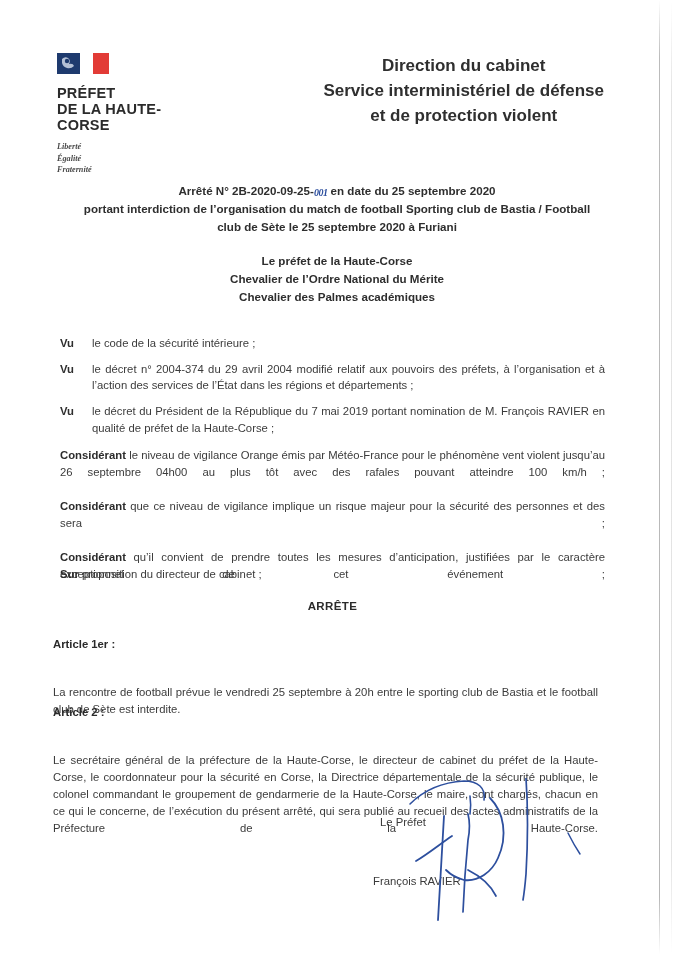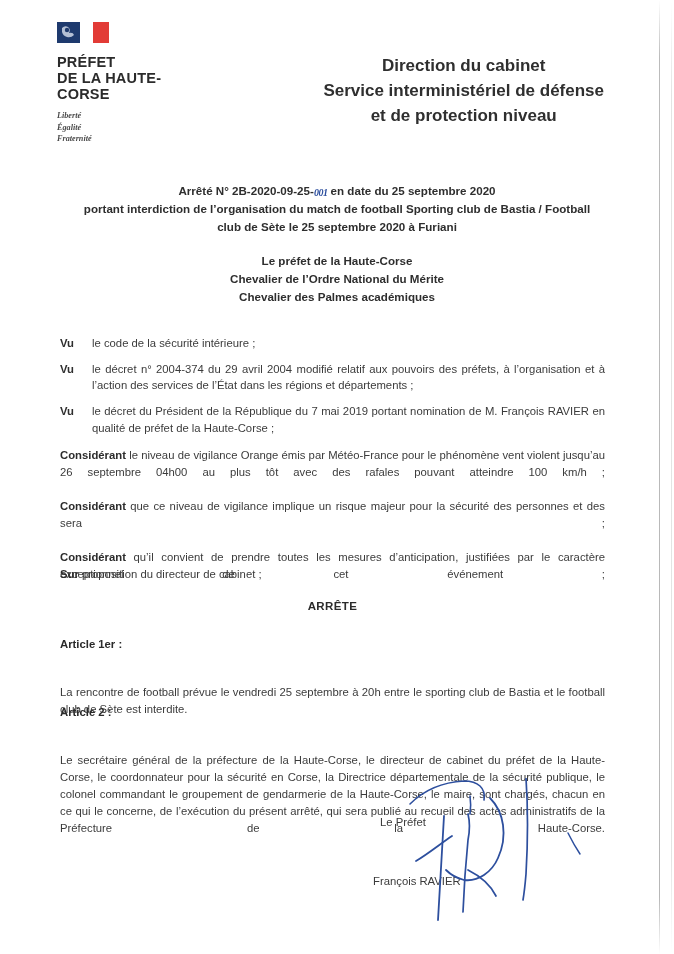--- a/index.html
+++ b/index.html
@@ -32,21 +32,21 @@
     right: 2px;
     width: 1px;
     height: 954px;
     background: linear-gradient(to bottom, rgba(205,205,205,0) 0%, rgba(200,200,200,0.5) 10%, rgba(200,200,200,0.5) 90%, rgba(205,205,205,0) 100%);
   }
 
   
   .letterhead {
     position: absolute;
     left: 57px;
-    top: 21px;
+    top: 52px;
     width: 180px;
   }
   .flag-logo {
     display: block;
     width: 52px;
     height: 24px;
     margin-bottom: 9px;
   }
   .lh-title {
     font-weight: 700;
@@ -173,21 +173,21 @@
     width: 545px;
     text-align: center;
     font-weight: 700;
     font-size: 11.5px;
     letter-spacing: 0.4px;
     color: #2b2b2b;
   }
 
   .article {
     position: absolute;
-    left: 60px;
+    left: 53px;
     width: 545px;
     font-size: 11.3px;
     line-height: 1.5;
     color: #3b3b3b;
   }
   .article-1 { top: 636px; }
   .article-2 { top: 704px; }
   .article-heading {
     font-weight: 700;
     color: #2b2b2b;
@@ -252,21 +252,21 @@
     <div class="lh-motto">
       <div>Liberté</div>
       <div>Égalité</div>
       <div>Fraternité</div>
     </div>
   </div>
 
   <div class="dept-block">
     <div>Direction du cabinet</div>
     <div>Service interministériel de défense</div>
-    <div>et de protection niveau</div>
+    <div>et de protection violent</div>
   </div>
 
   <div class="title-block">
     <div>
       <span>Arrêté N° 2B-2020-09-25-</span><span class="inline-ink">001</span><span> en date du 25 septembre 2020</span>
     </div>
     <div>portant interdiction de l’organisation du match de football Sporting club de Bastia / Football</div>
     <div>club de Sète le 25 septembre 2020 à Furiani</div>
   </div>
 

